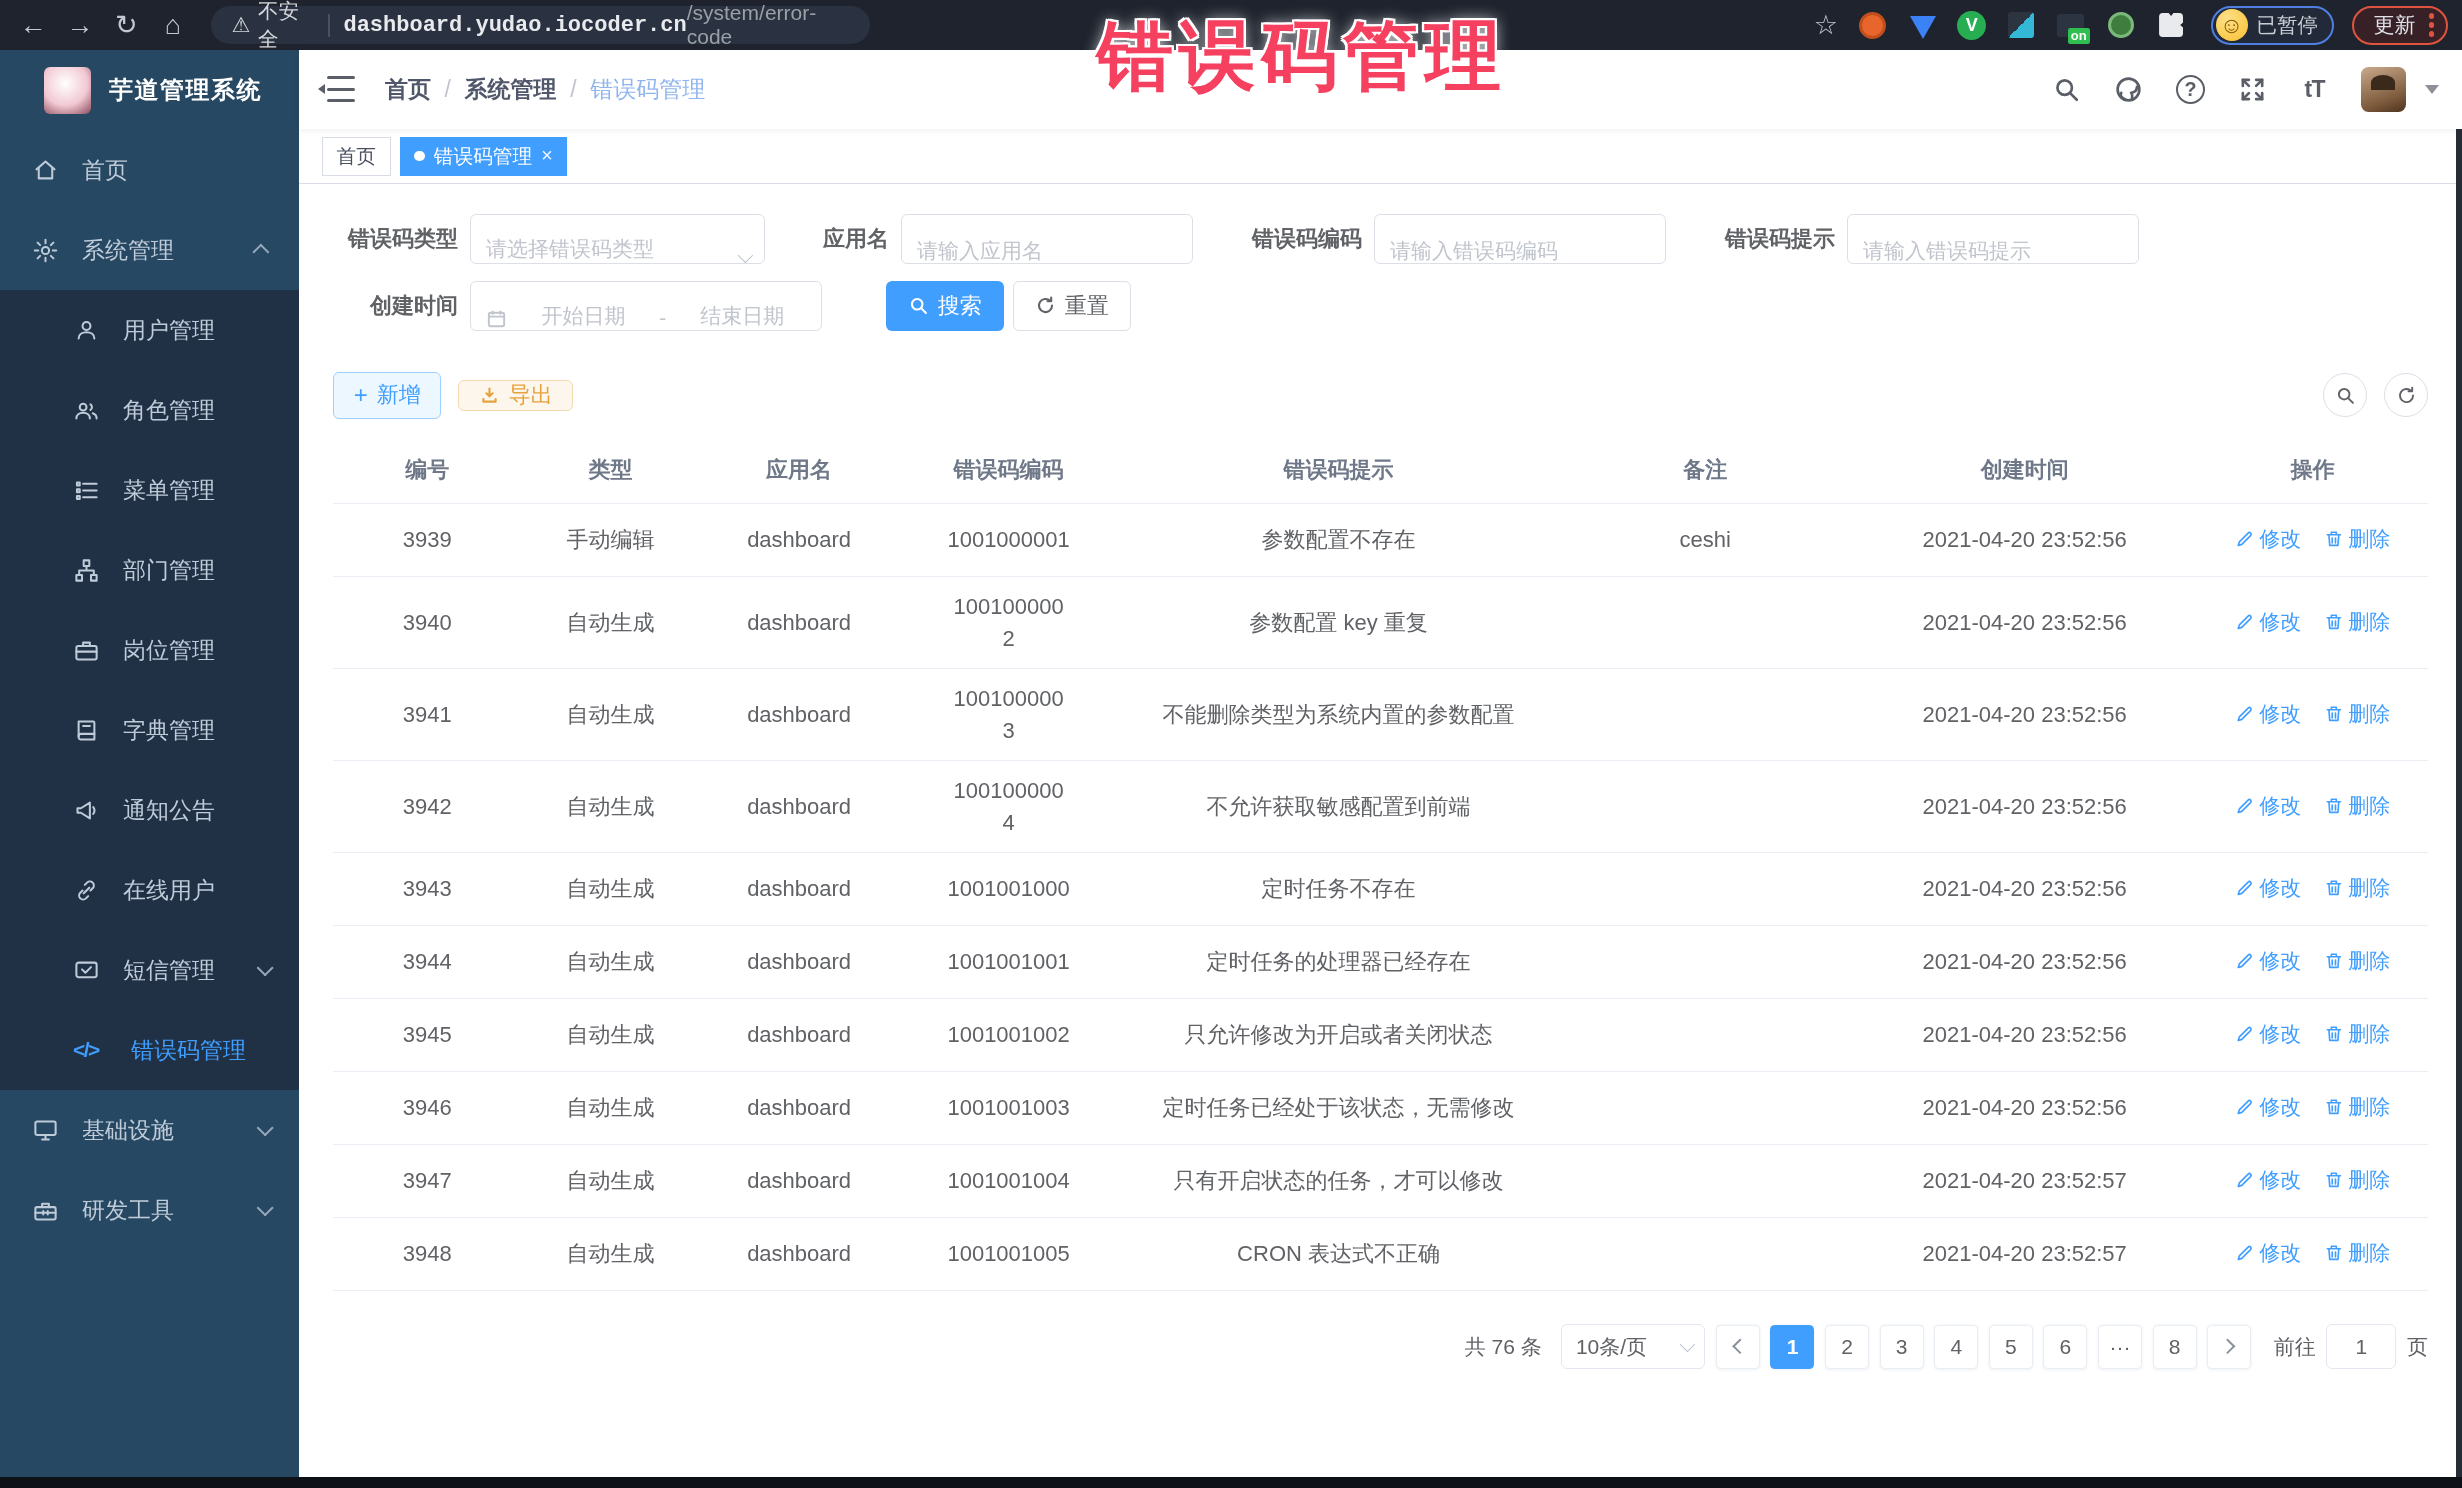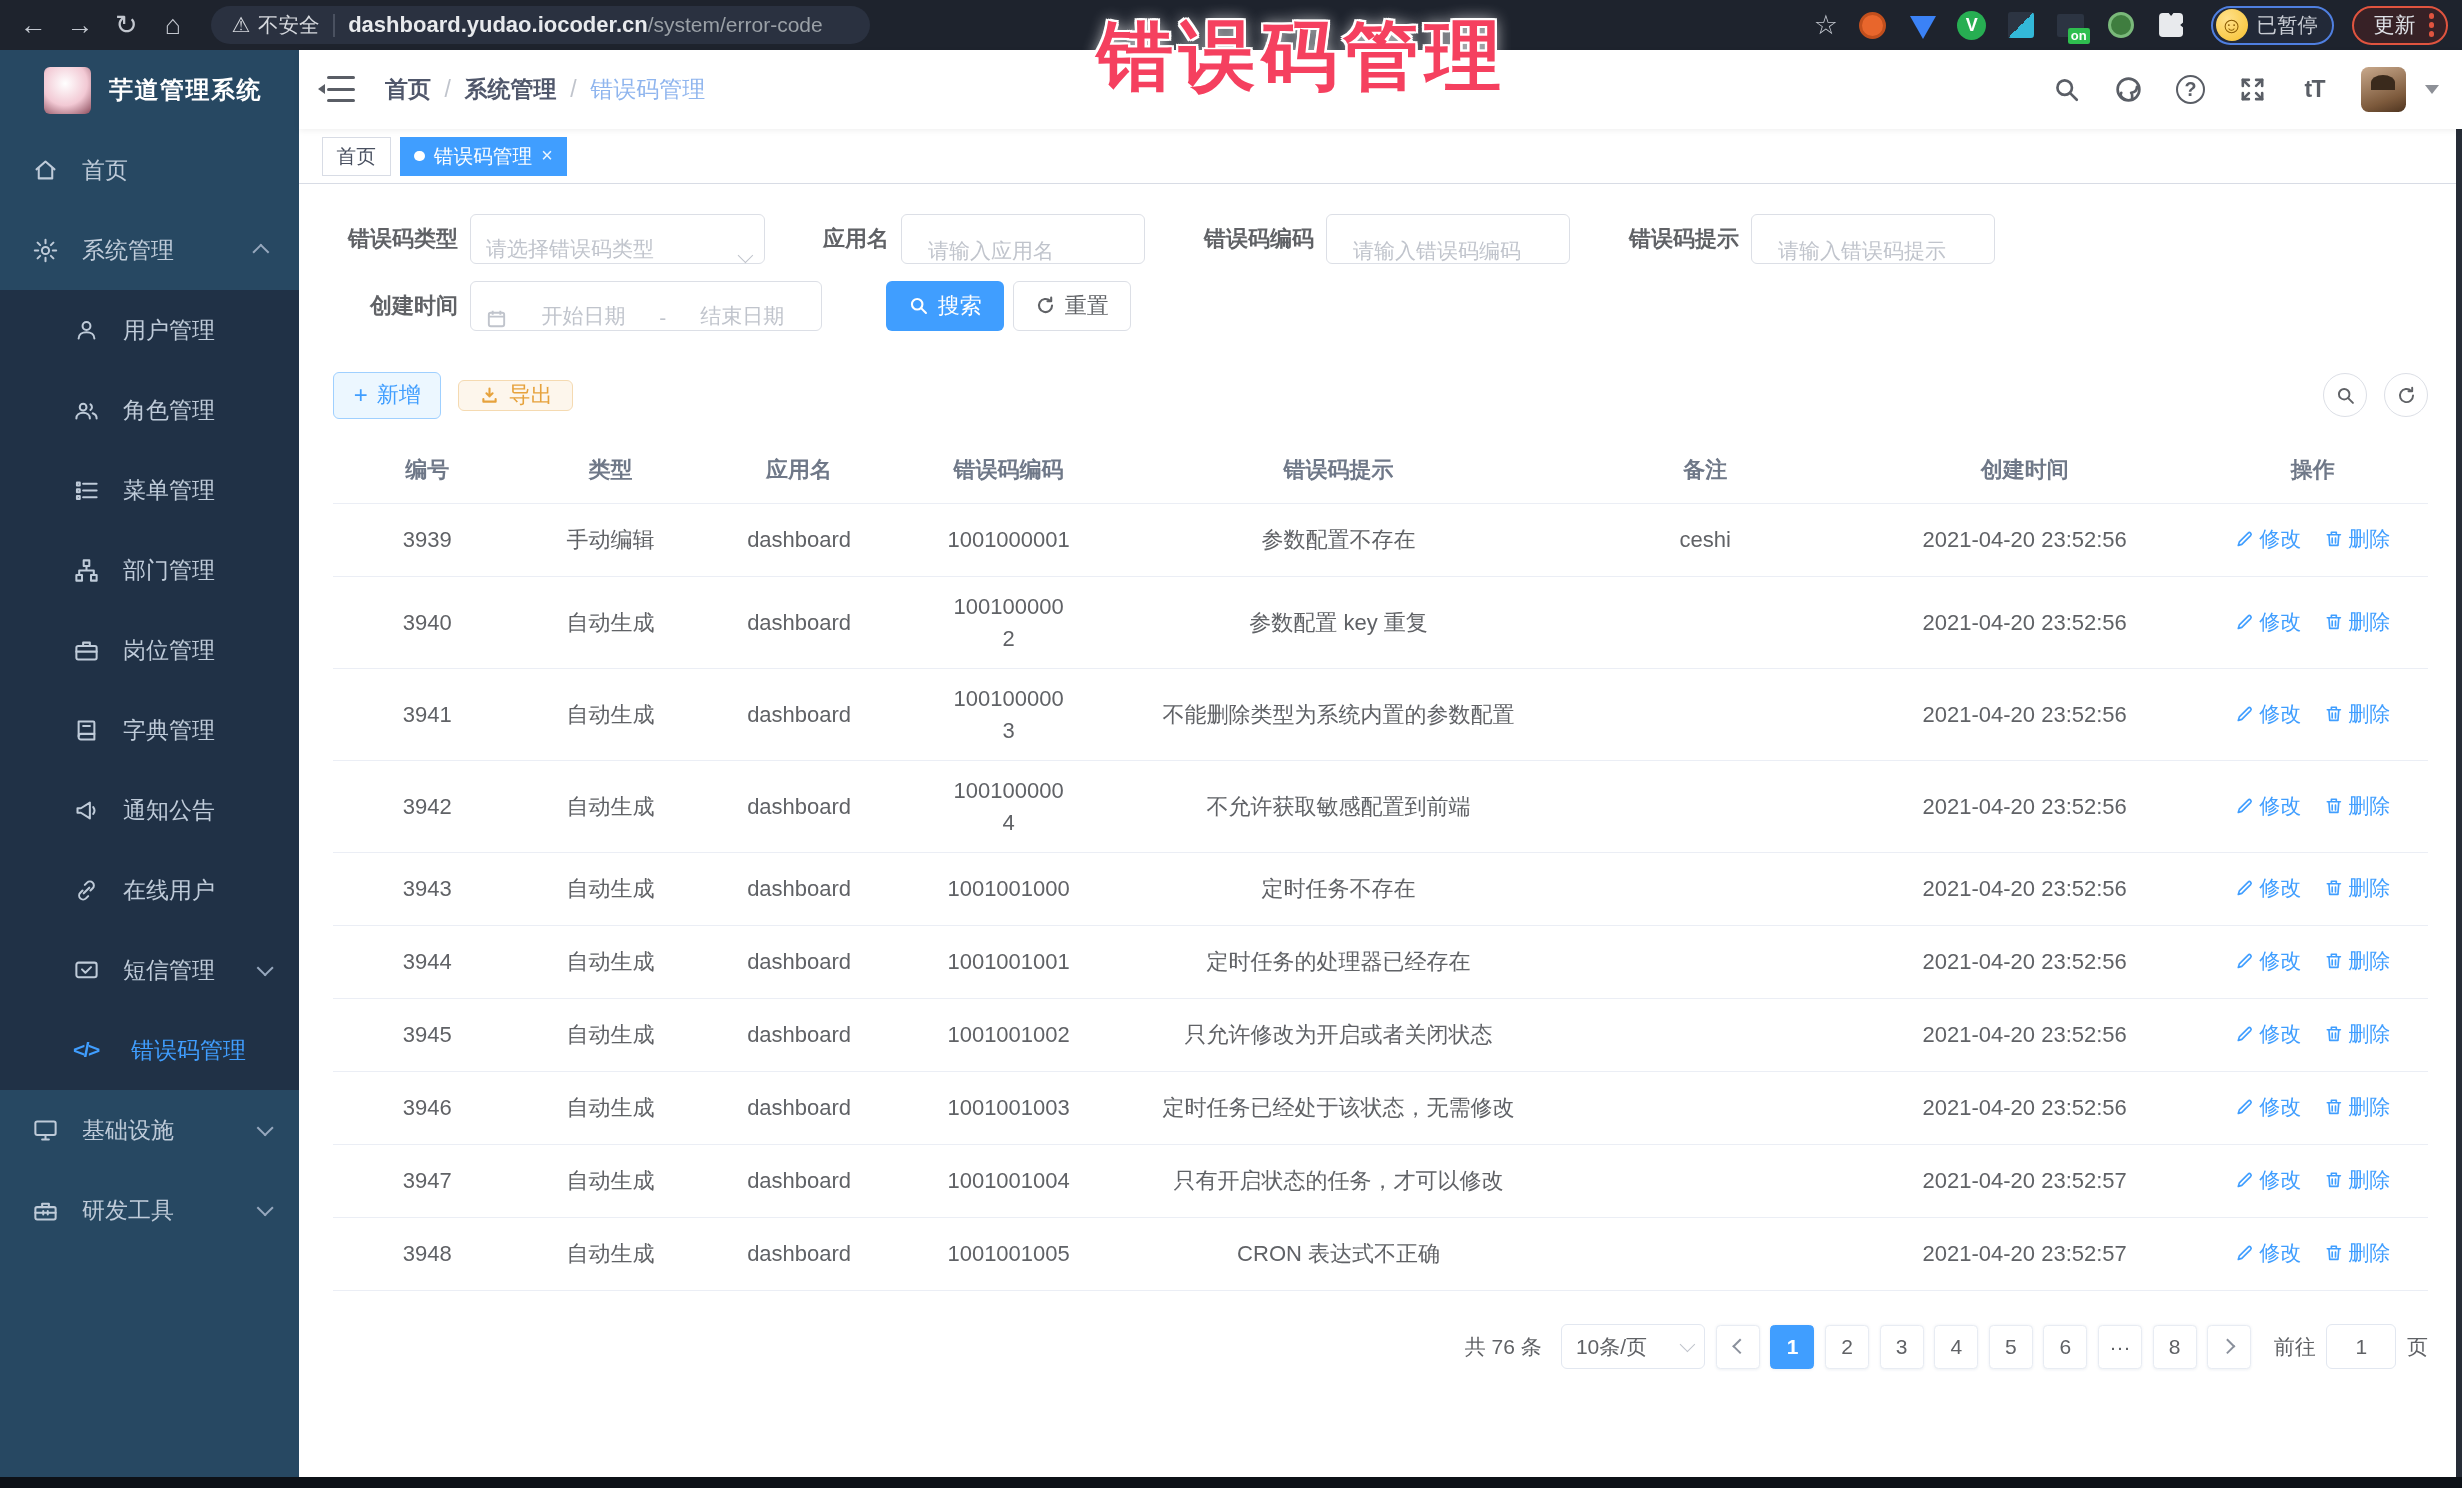--- a/index.html
+++ b/index.html
@@ -7,21 +7,21 @@
     font-family:"Liberation Sans","DejaVu Sans",sans-serif; }
   .screen { position:relative; width:2462px; height:1488px; background:#fff; overflow:hidden; }
 
   
   .browser-bar { height:50px; background:#1e232d; display:flex; align-items:center; padding:0 13.6px; gap:7.6px; }
   .nav-ico { color:#c3c7cf; font-size:27px; line-height:1; width:39px; height:39px; display:flex; align-items:center; justify-content:center; border-radius:50%; cursor:pointer; }
   .url-pill { display:flex; align-items:center; height:38px; border-radius:19.7px; background:#2a3140; margin-left:10.6px; padding:0 21px; width:659px; }
   .warn-tri { color:#d5d8dd; font-size:21px; margin-right:7.6px; }
   .sec-label { color:#d5d8dd; font-size:20.5px; }
   .url-sep { width:1.5px; height:23px; background:#4a5160; margin:0 13.6px; }
-  .url-host { color:#e8eaed; font-size:22px; font-weight:600; }
+  .url-host { color:#e8eaed; font-size:22px; font-weight:600;font-family:Liberation Mono, monospace; }
   .url-path { color:#9aa0a6; font-size:21px; }
   .bar-spacer { flex:1; }
   .star { color:#c3c7cf; font-size:27px; margin:0 6px; }
   .ext { width:32px; height:32px; display:flex; align-items:center; justify-content:center; margin:0 5.3px; position:relative; }
   .ext-orange { width:27px; height:27px; border-radius:50%; background:#e8662c; border:3.8px solid #c14f1d; }
   .ext-gem { width:0; height:0; border-left:13px solid transparent; border-right:13px solid transparent; border-top:23px solid #3b82f6; margin-top:4.5px; }
   .ext-green { width:29px; height:29px; border-radius:50%; background:#27ae52; color:#fff; font-size:18px; font-weight:700; display:flex; align-items:center; justify-content:center; }
   .ext-grid { width:26px; height:26px; background:linear-gradient(135deg,#2c3442 50%,#33b8d8 50%); border-radius:3px; }
   .ext-onetab { width:27px; height:23px; background:#2c3442; border-radius:2.3px; }
   .onetab-badge { position:absolute; bottom:-3px; right:-3px; background:#2fbe4f; color:#fff; font-size:13px; font-weight:700; padding:0.8px 3px; border-radius:2.3px; line-height:1.1; }
@@ -86,21 +86,21 @@
   
   .content { flex:1; padding:30px 34px; overflow:hidden; }
   .f-row { display:flex; align-items:center; margin-bottom:16.7px; }
   .f-group { display:flex; align-items:center; margin-right:44px; }
   .f-label { font-size:22px; color:#606266; font-weight:600; margin-right:12px; white-space:nowrap; text-align:right; }
   .w165 { min-width:125px; } .w105 { min-width:80px; }
   .f-select, .f-input, .f-date { height:50px; border:1.5px solid #dcdfe6; border-radius:6px; background:#fff; display:flex; align-items:flex-end; font-size:21px; color:#606266; }
   .f-select { width:295px; padding:0 15px; justify-content:space-between; cursor:pointer; }
   .placeholder { color:#c0c4cc; }
   .sel-chev { width:10.6px; height:10.6px; border-right:1.9px solid #c0c4cc; border-bottom:1.9px solid #c0c4cc; transform:rotate(45deg) translateY(-3px); }
-  .f-input { width:244px; padding:0 26px; }
+  .f-input { width:292px; padding:0 15px; }
   .f-input input { border:none; outline:none; width:100%; font-size:21px; color:#606266; font-family:inherit; background:transparent; }
   .f-input input::placeholder { color:#c0c4cc; }
   .f-date { width:352px; padding:0 13.6px; gap:10.6px; }
   .f-date svg { width:23px; height:23px; stroke:#c0c4cc; fill:none; stroke-width:2; flex-shrink:0; }
   .date-ph { color:#c0c4cc; flex:1; text-align:center; }
   .date-sep { color:#c0c4cc; }
   .btn { height:50px; border-radius:6px; font-size:22px; display:inline-flex; align-items:center; justify-content:center; gap:9px; cursor:pointer; border:1.5px solid transparent; padding:0 21px; font-family:inherit; }
   .btn svg { width:21px; height:21px; stroke:currentColor; fill:none; stroke-width:2.4; stroke-linecap:round; stroke-linejoin:round; }
   .btn-primary { background:#409eff; color:#fff; margin-left:19.7px; }
   .btn-plain { background:#fff; border-color:#dcdfe6; color:#606266; margin-left:9px; }

